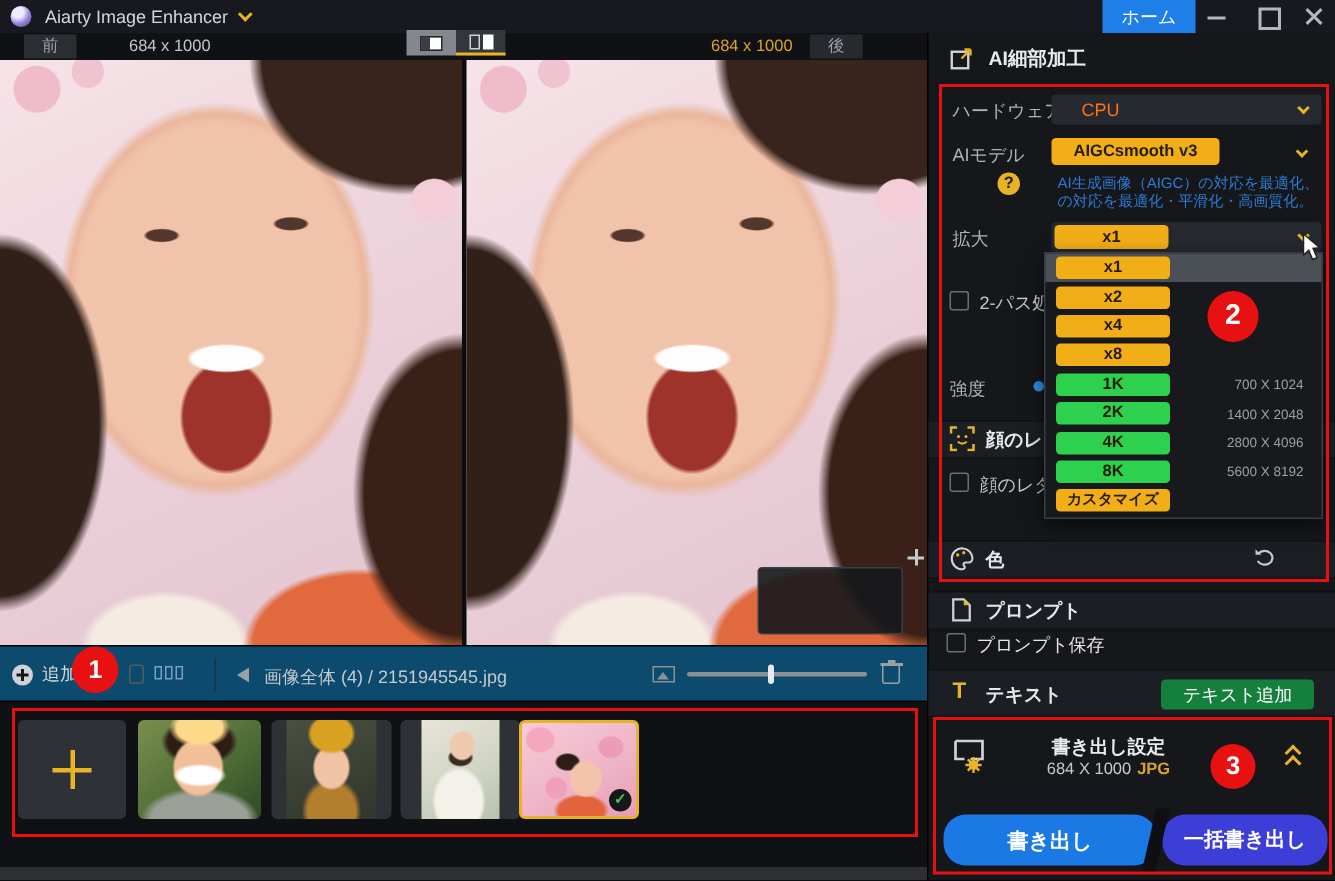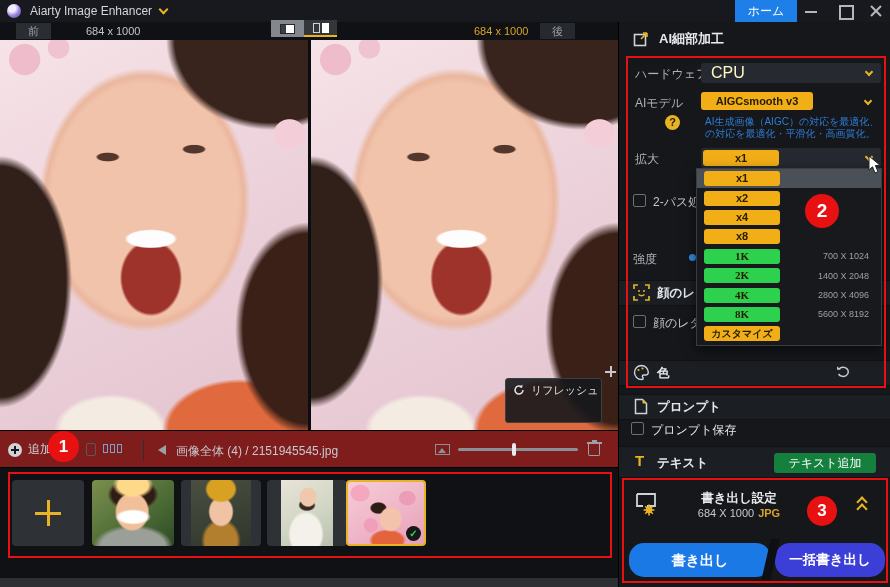--- a/index.html
+++ b/index.html
@@ -67,41 +67,41 @@
   .mag { position:relative; width:12px; height:12px; }
   .mag::before { content:""; position:absolute; left:1px; top:1px; width:7px; height:7px; border:1.5px solid #dfe2e6; border-radius:50%; }
   .mag::after { content:""; position:absolute; left:8px; top:8px; width:4px; height:1.5px; background:#dfe2e6; transform:rotate(45deg); }
 
   
   .sidebar { position:absolute; left:618px; top:22px; width:272px; height:565px; background:#15171b; border-left:1px solid #000; }
   .panel-title-row { position:absolute; left:14px; top:8px; display:flex; align-items:center; gap:10px; }
   .panel-title { font-size:13px; font-weight:bold; color:#e8eaed; }
   .label { position:absolute; font-size:12px; color:#aeb3b9; }
   .field { position:absolute; left:82px; width:180px; height:20px; background:#26292f; border-radius:3px; display:flex; align-items:center; cursor:pointer; }
-  .field .val { margin-left:10px; color:#fef9c3; font-size:16px; }
+  .field .val { margin-left:20px; color:#f97316; font-size:12px; }
   .field .fchev { position:absolute; right:9px; top:7px; }
   .fchev { width:6px; height:6px; border-right:2px solid #e8b425; border-bottom:2px solid #e8b425; transform:rotate(45deg); }
   .badge { background:#f2ae17; color:#241c04; font-weight:bold; font-size:11px; border-radius:3px; text-align:center; }
   .model-badge { position:absolute; left:82px; top:70px; width:112px; height:18px; line-height:18px; cursor:pointer; }
   .model-chev { position:absolute; right:19px; top:76px; }
   .help-icon { position:absolute; left:46px; top:93px; width:15px; height:15px; border-radius:50%; background:#e8b425; color:#241c04; font-size:11px; font-weight:bold; text-align:center; line-height:15px; }
   .hint { position:absolute; left:86px; font-size:10px; color:#2e7cd6; }
   .scale-badge { position:absolute; left:2px; top:2px; width:76px; height:16px; line-height:16px; }
   .checkbox { position:absolute; width:13px; height:13px; border:1px solid #6b7077; border-radius:2px; background:transparent; cursor:pointer; }
   .band { position:absolute; left:0; width:272px; background:#1b1e23; border-top:1px solid #101114; border-bottom:1px solid #101114; }
   .band-title { position:absolute; left:38px; font-size:12.5px; font-weight:bold; color:#e4e7ea; }
   .strength-dot { position:absolute; left:70px; top:232px; width:7px; height:7px; border-radius:50%; background:#2f8fe8; }
 
   
   .dropdown { position:absolute; left:77px; top:146px; width:186px; height:178px; background:#17191d; border:1px solid #3a3d43; box-shadow:0 4px 12px rgba(0,0,0,.6); z-index:5; }
   .dd-row { position:relative; height:19.4px; display:flex; align-items:center; cursor:pointer; }
   .dd-row.hl { background:#4b4f56; }
   .dd-badge { margin-left:7px; width:76px; height:15px; line-height:15px; border-radius:3px; font-size:11px; font-weight:bold; text-align:center; color:#241c04; }
   .dd-badge.y { background:#f2ae17; }
-  .dd-badge.g { background:#2ed14d;font-family:Liberation Serif, serif; }
+  .dd-badge.g { background:#2ed14d; }
   .dd-badge.custom { font-size:10px; }
   .dd-res { position:absolute; right:12px; font-size:9px; color:#9aa0a6; }
 
   
   .icon-right { position:absolute; cursor:pointer; }
   .plus-ic { width:11px; height:11px; position:relative; }
   .plus-ic::before { content:""; position:absolute; left:5px; top:0; width:1.6px; height:11px; background:#c5c9ce; }
   .plus-ic::after { content:""; position:absolute; left:0; top:5px; width:11px; height:1.6px; background:#c5c9ce; }
   .lookup-btn { position:absolute; left:100px; top:398px; height:18px; padding:7px 10px; border:1px solid #7d8ea8; border-radius:9px; color:#e2e6ea; font-size:11px; line-height:16px; background:transparent; cursor:pointer;margin-top:29px; }
   .addtext-btn { position:absolute; right:14px; top:431px; width:102px; height:20px; background:#15803d; border-radius:3px; color:#fff; font-size:12px; text-align:center; line-height:20px; cursor:pointer; }
@@ -111,21 +111,21 @@
   .export-size { position:absolute; left:50px; top:485px; width:140px; text-align:center; font-size:11px; color:#c5c9ce; }
   .export-size .fmt { color:#d9a228; margin-left:4px; font-weight:bold; }
   .dbl-chev { position:absolute; right:20px; top:475px; width:14px; height:16px; cursor:pointer; }
   .dbl-chev i { position:absolute; left:2px; width:8px; height:8px; border-left:2px solid #e8b425; border-top:2px solid #e8b425; transform:rotate(45deg); }
   .dbl-chev i:first-child { top:1px; } .dbl-chev i:last-child { top:8px; }
   .export-btn { position:absolute; left:10px; top:521px; width:142px; height:34px; background:#1b79e6; border-radius:15px; color:#fff; font-size:14px; font-weight:bold; text-align:center; line-height:34px; cursor:pointer; }
   .batch-btn { position:absolute; left:156px; top:521px; width:110px; height:34px; background:#3c3ed8; border-radius:15px; color:#fff; font-size:13.5px; font-weight:bold; text-align:center; line-height:34px; cursor:pointer; }
   .btn-slant { position:absolute; left:147px; top:517px; width:9px; height:42px; background:#0e0f12; transform:skewX(-13deg); z-index:2; }
 
   
-  .toolbar { position:absolute; left:0; top:430px; width:618px; height:38px; background:#7f1d1d; border-top:1px solid #000; border-bottom:1px solid #000; }
+  .toolbar { position:absolute; left:0; top:430px; width:618px; height:38px; background:#0c4a6e; border-top:1px solid #000; border-bottom:1px solid #000; }
   .add-group { position:absolute; left:8px; top:10px; display:flex; align-items:center; gap:6px; cursor:pointer; }
   .plus-circle { width:14px; height:14px; border-radius:50%; background:#cfd3d8; position:relative; }
   .plus-circle::before { content:""; position:absolute; left:6px; top:3px; width:2px; height:8px; background:#17181c; }
   .plus-circle::after { content:""; position:absolute; left:3px; top:6px; width:8px; height:2px; background:#17181c; }
   .add-label { color:#d5d8dc; font-size:12px; }
   .frag { position:absolute; left:86px; top:12px; width:10px; height:13px; border:1px solid #565a60; border-radius:2px; }
   .film-ic { position:absolute; left:103px; top:13px; display:flex; gap:2px; cursor:pointer; }
   .film-ic i { display:block; width:5px; height:9px; border:1px solid #7aa0c8; }
   .tb-sep { position:absolute; left:143px; top:8px; width:1px; height:22px; background:#2c2f34; }
   .back-arrow { position:absolute; left:158px; top:14px; width:0; height:0; border-top:5px solid transparent; border-bottom:5px solid transparent; border-right:8px solid #9aa0a6; cursor:pointer; }
@@ -220,27 +220,20 @@
         </span>
       </div>
   </div>
   <div class="size-label size-after">684 x 1000</div>
   <div class="tab-box tab-after">後</div>
 
   <div class="photo photo-left"></div>
   <div class="photo photo-right"></div>
 
   <div class="refresh-panel">
-    <div class="rp-row">
-      <svg class="svg-ic" width="12" height="12" viewBox="0 0 12 12">
-          <path d="M10 6a4 4 0 1 1-1.2-2.8" fill="none" stroke="#dfe2e6" stroke-width="1.5"></path>
-          <path d="M9.4 0.6 v3 h-3 z" fill="#dfe2e6"></path>
-        </svg>
-      <span>リフレッシュ</span>
-    </div>
   </div>
 
   <div class="sidebar">
 
     <div class="panel-title-row">
       <svg class="svg-ic" width="16" height="16" viewBox="0 0 16 16">
           <rect x="1.5" y="3.5" width="11" height="11" fill="none" stroke="#cfd3d8" stroke-width="1.6"></rect>
           <path d="M8 8 L14 2 M14 2 h-4 M14 2 v4" stroke="#e8b425" stroke-width="1.6" fill="none"></path>
         </svg>
       <span class="panel-title">AI細部加工</span>

